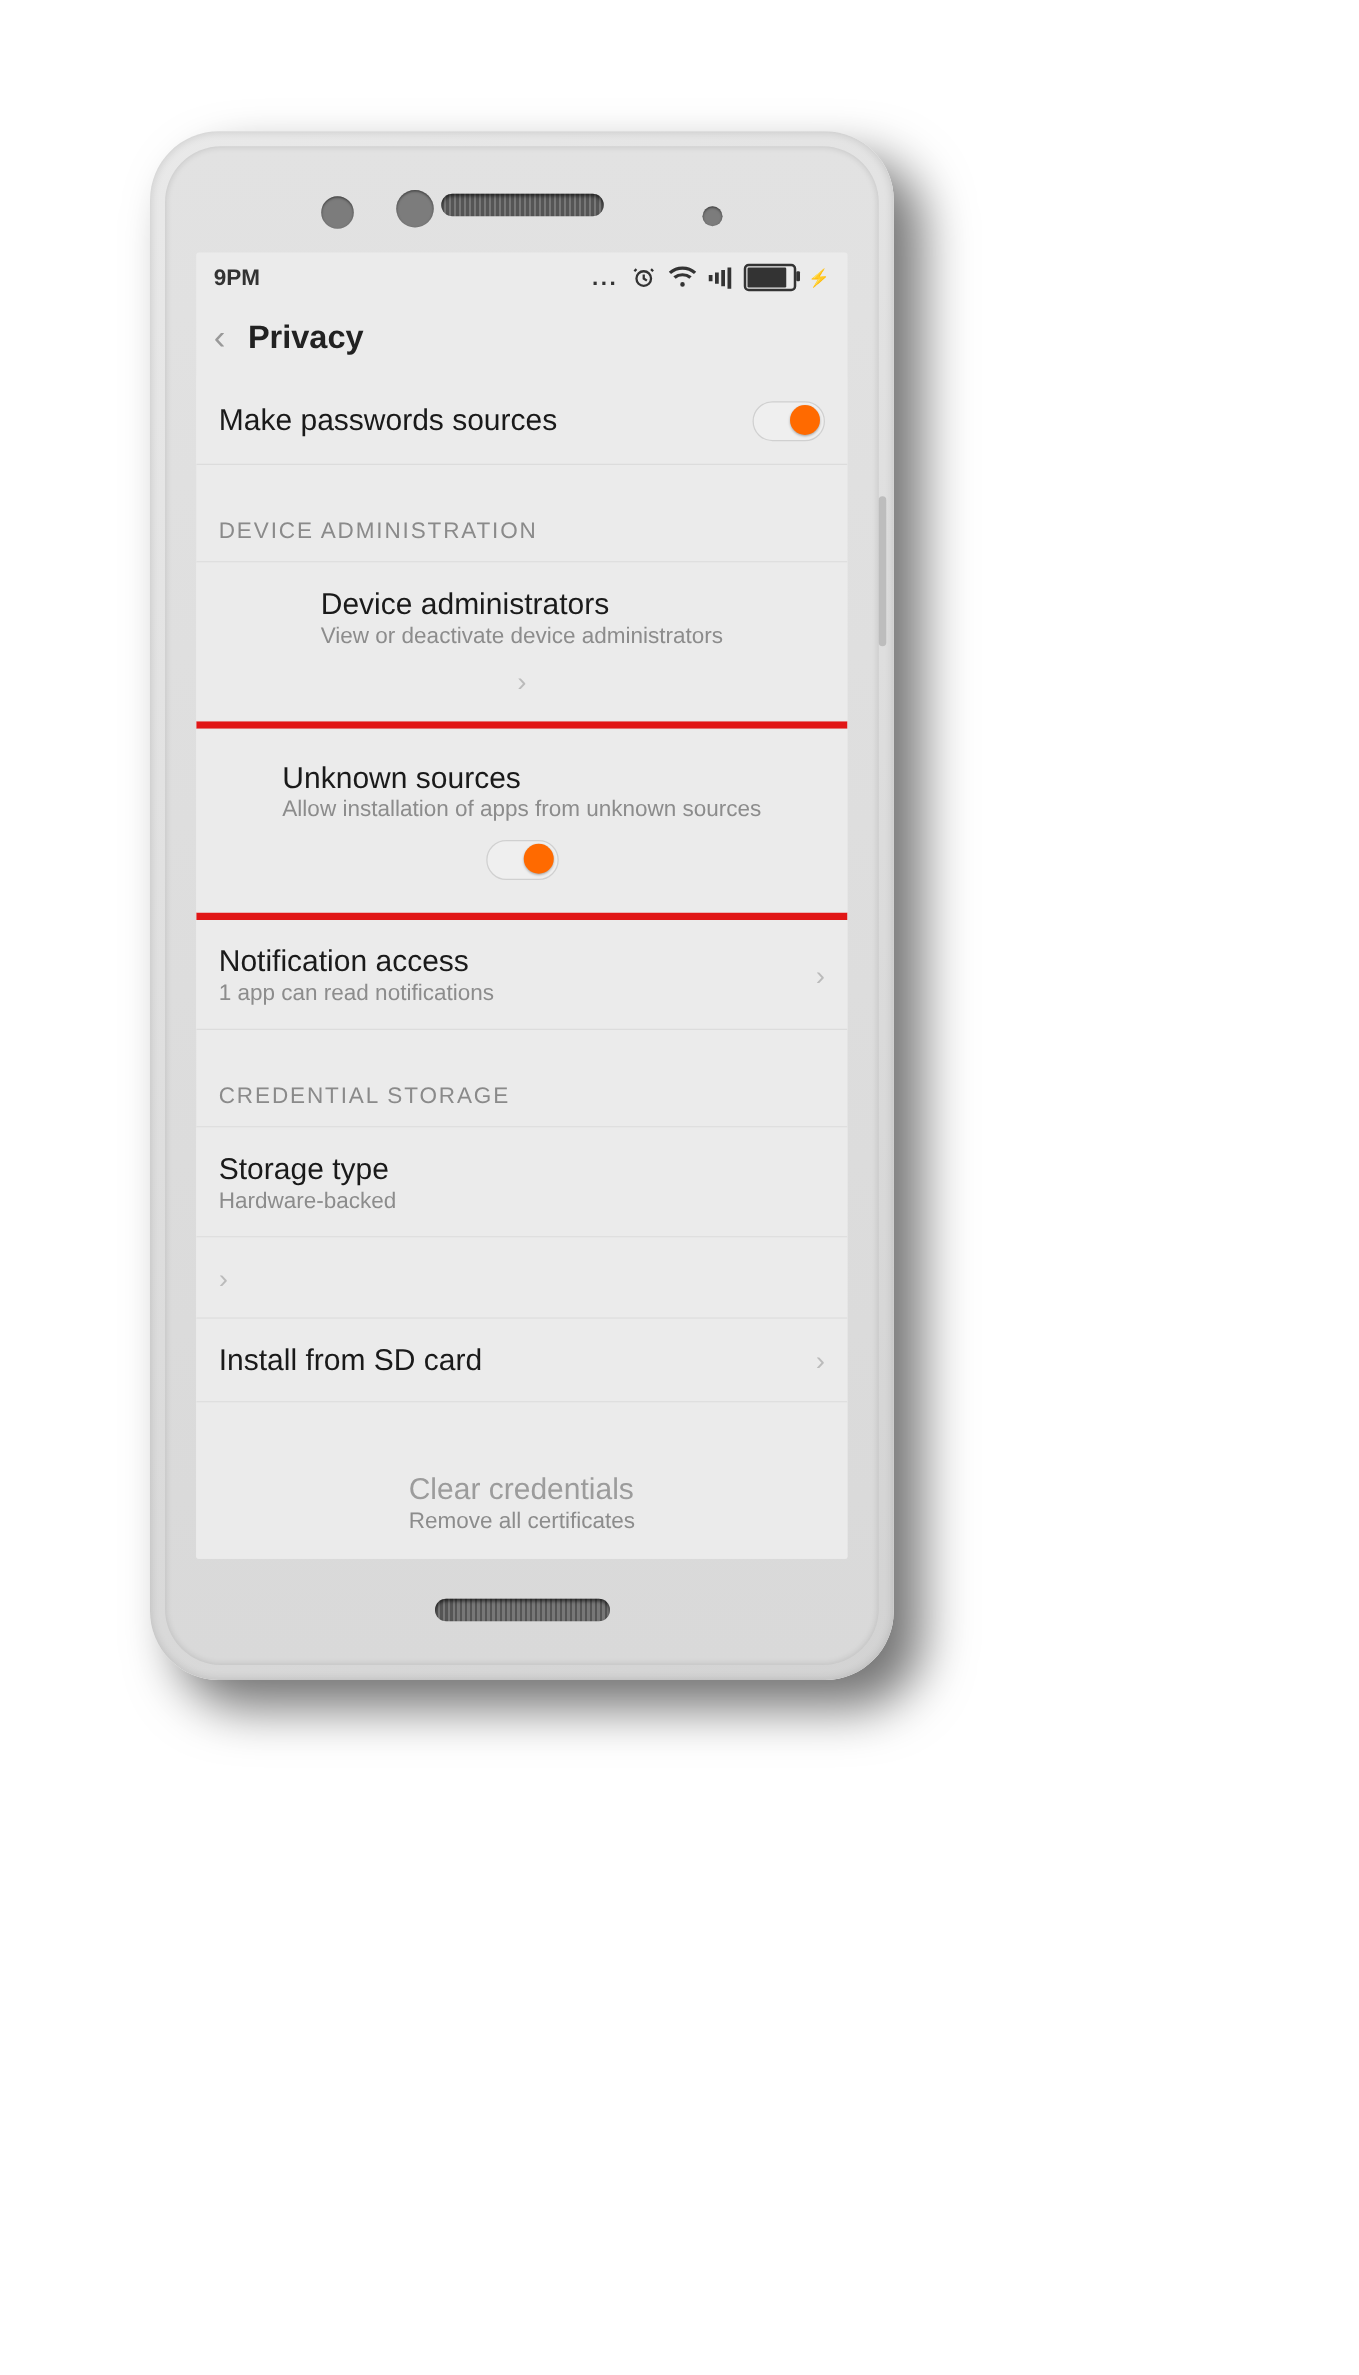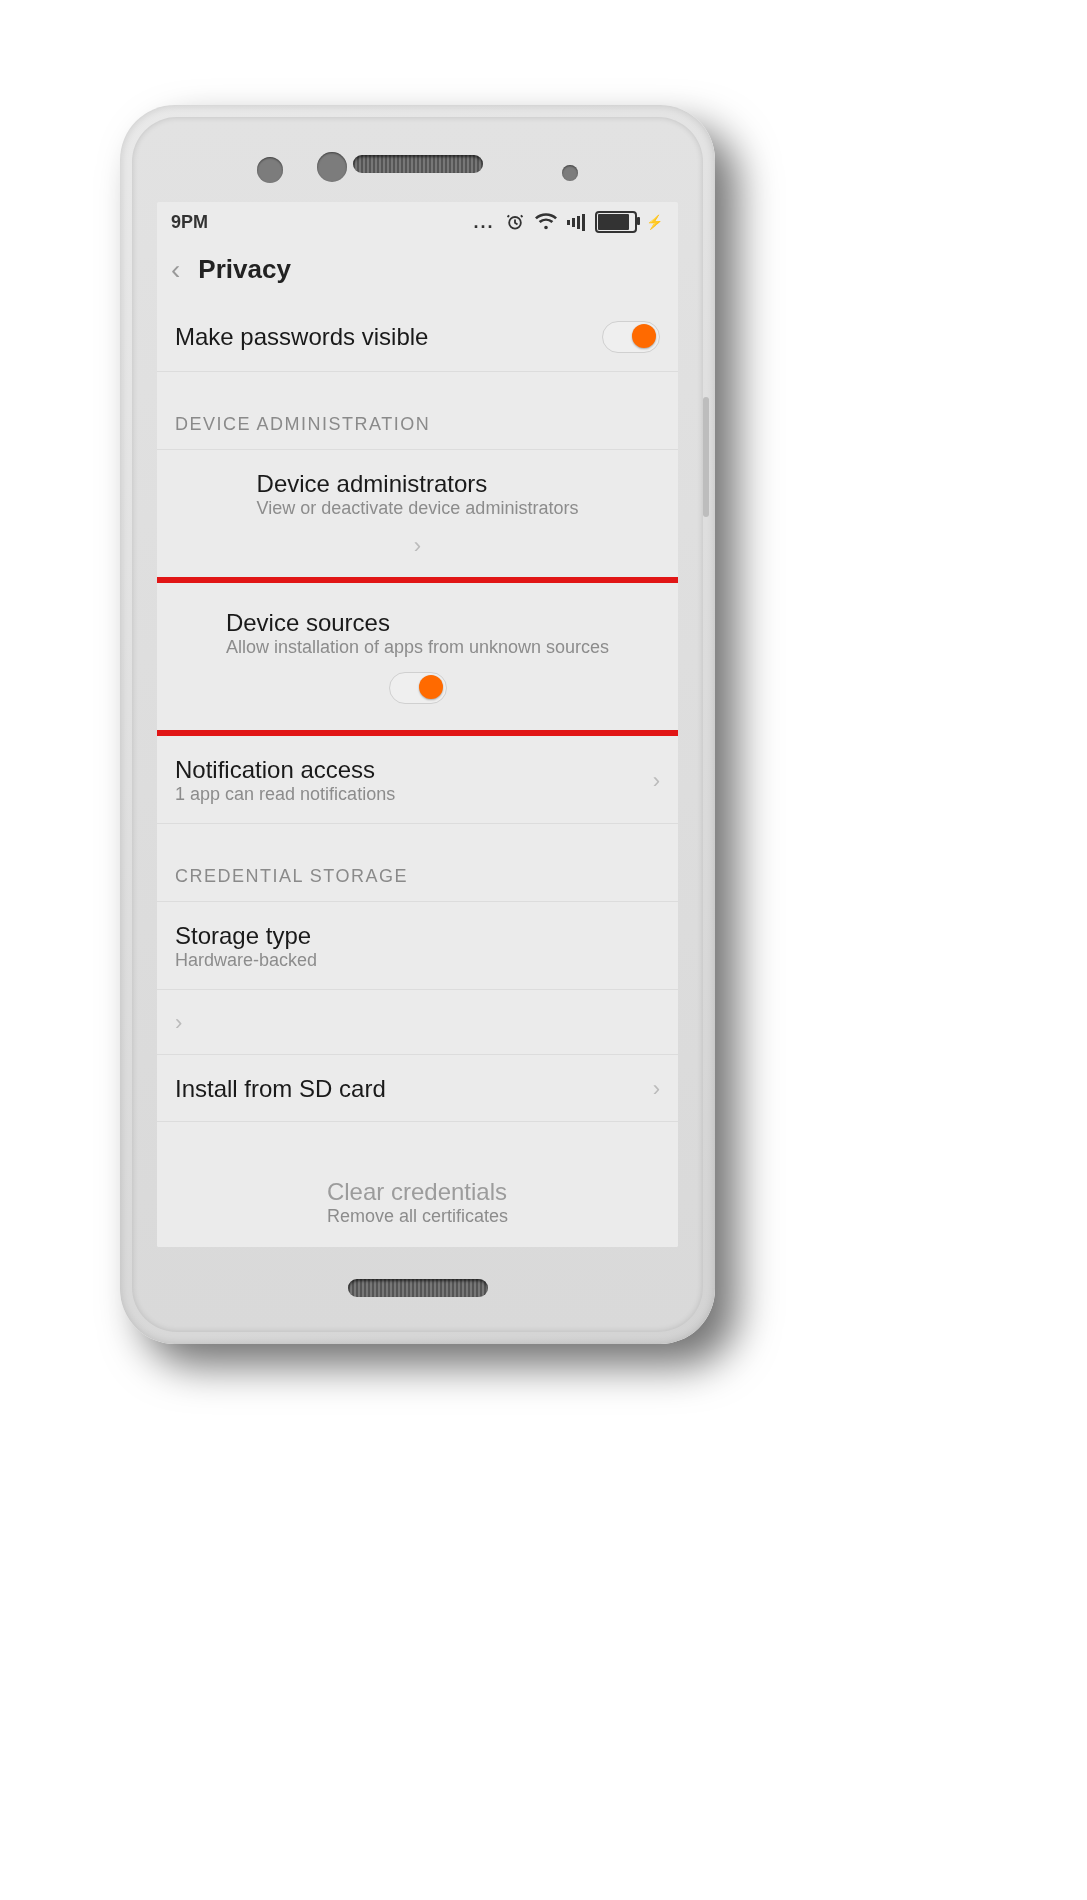--- a/index.html
+++ b/index.html
@@ -180,42 +180,42 @@
         </div>
       </div>
 
       <div class="titlebar">
         <span class="back">‹</span>
         <span class="title">Privacy</span>
       </div>
 
       <div class="row">
         <div class="texts">
-          <div class="label">Make passwords visible</div>
+          <div class="label">Make passwords sources</div>
         </div>
         <div class="toggle on">
             <div class="knob"></div>
           </div>
       </div>
 
       <div class="section-header">DEVICE ADMINISTRATION</div>
 
       <div class="row no-border">
         <div class="texts">
           <div class="label">Device administrators</div>
           <div class="sub">View or deactivate device administrators</div>
         </div>
         <span class="chevron">›</span>
       </div>
 
       <div class="redbar"></div>
 
       <div class="row no-border" style="padding-top:26px;padding-bottom:26px;">
         <div class="texts">
-          <div class="label">Device sources</div>
+          <div class="label">Unknown sources</div>
           <div class="sub">Allow installation of apps from unknown sources</div>
         </div>
         <div class="toggle on">
             <div class="knob"></div>
           </div>
       </div>
 
       <div class="redbar"></div>
 
       <div class="row">

